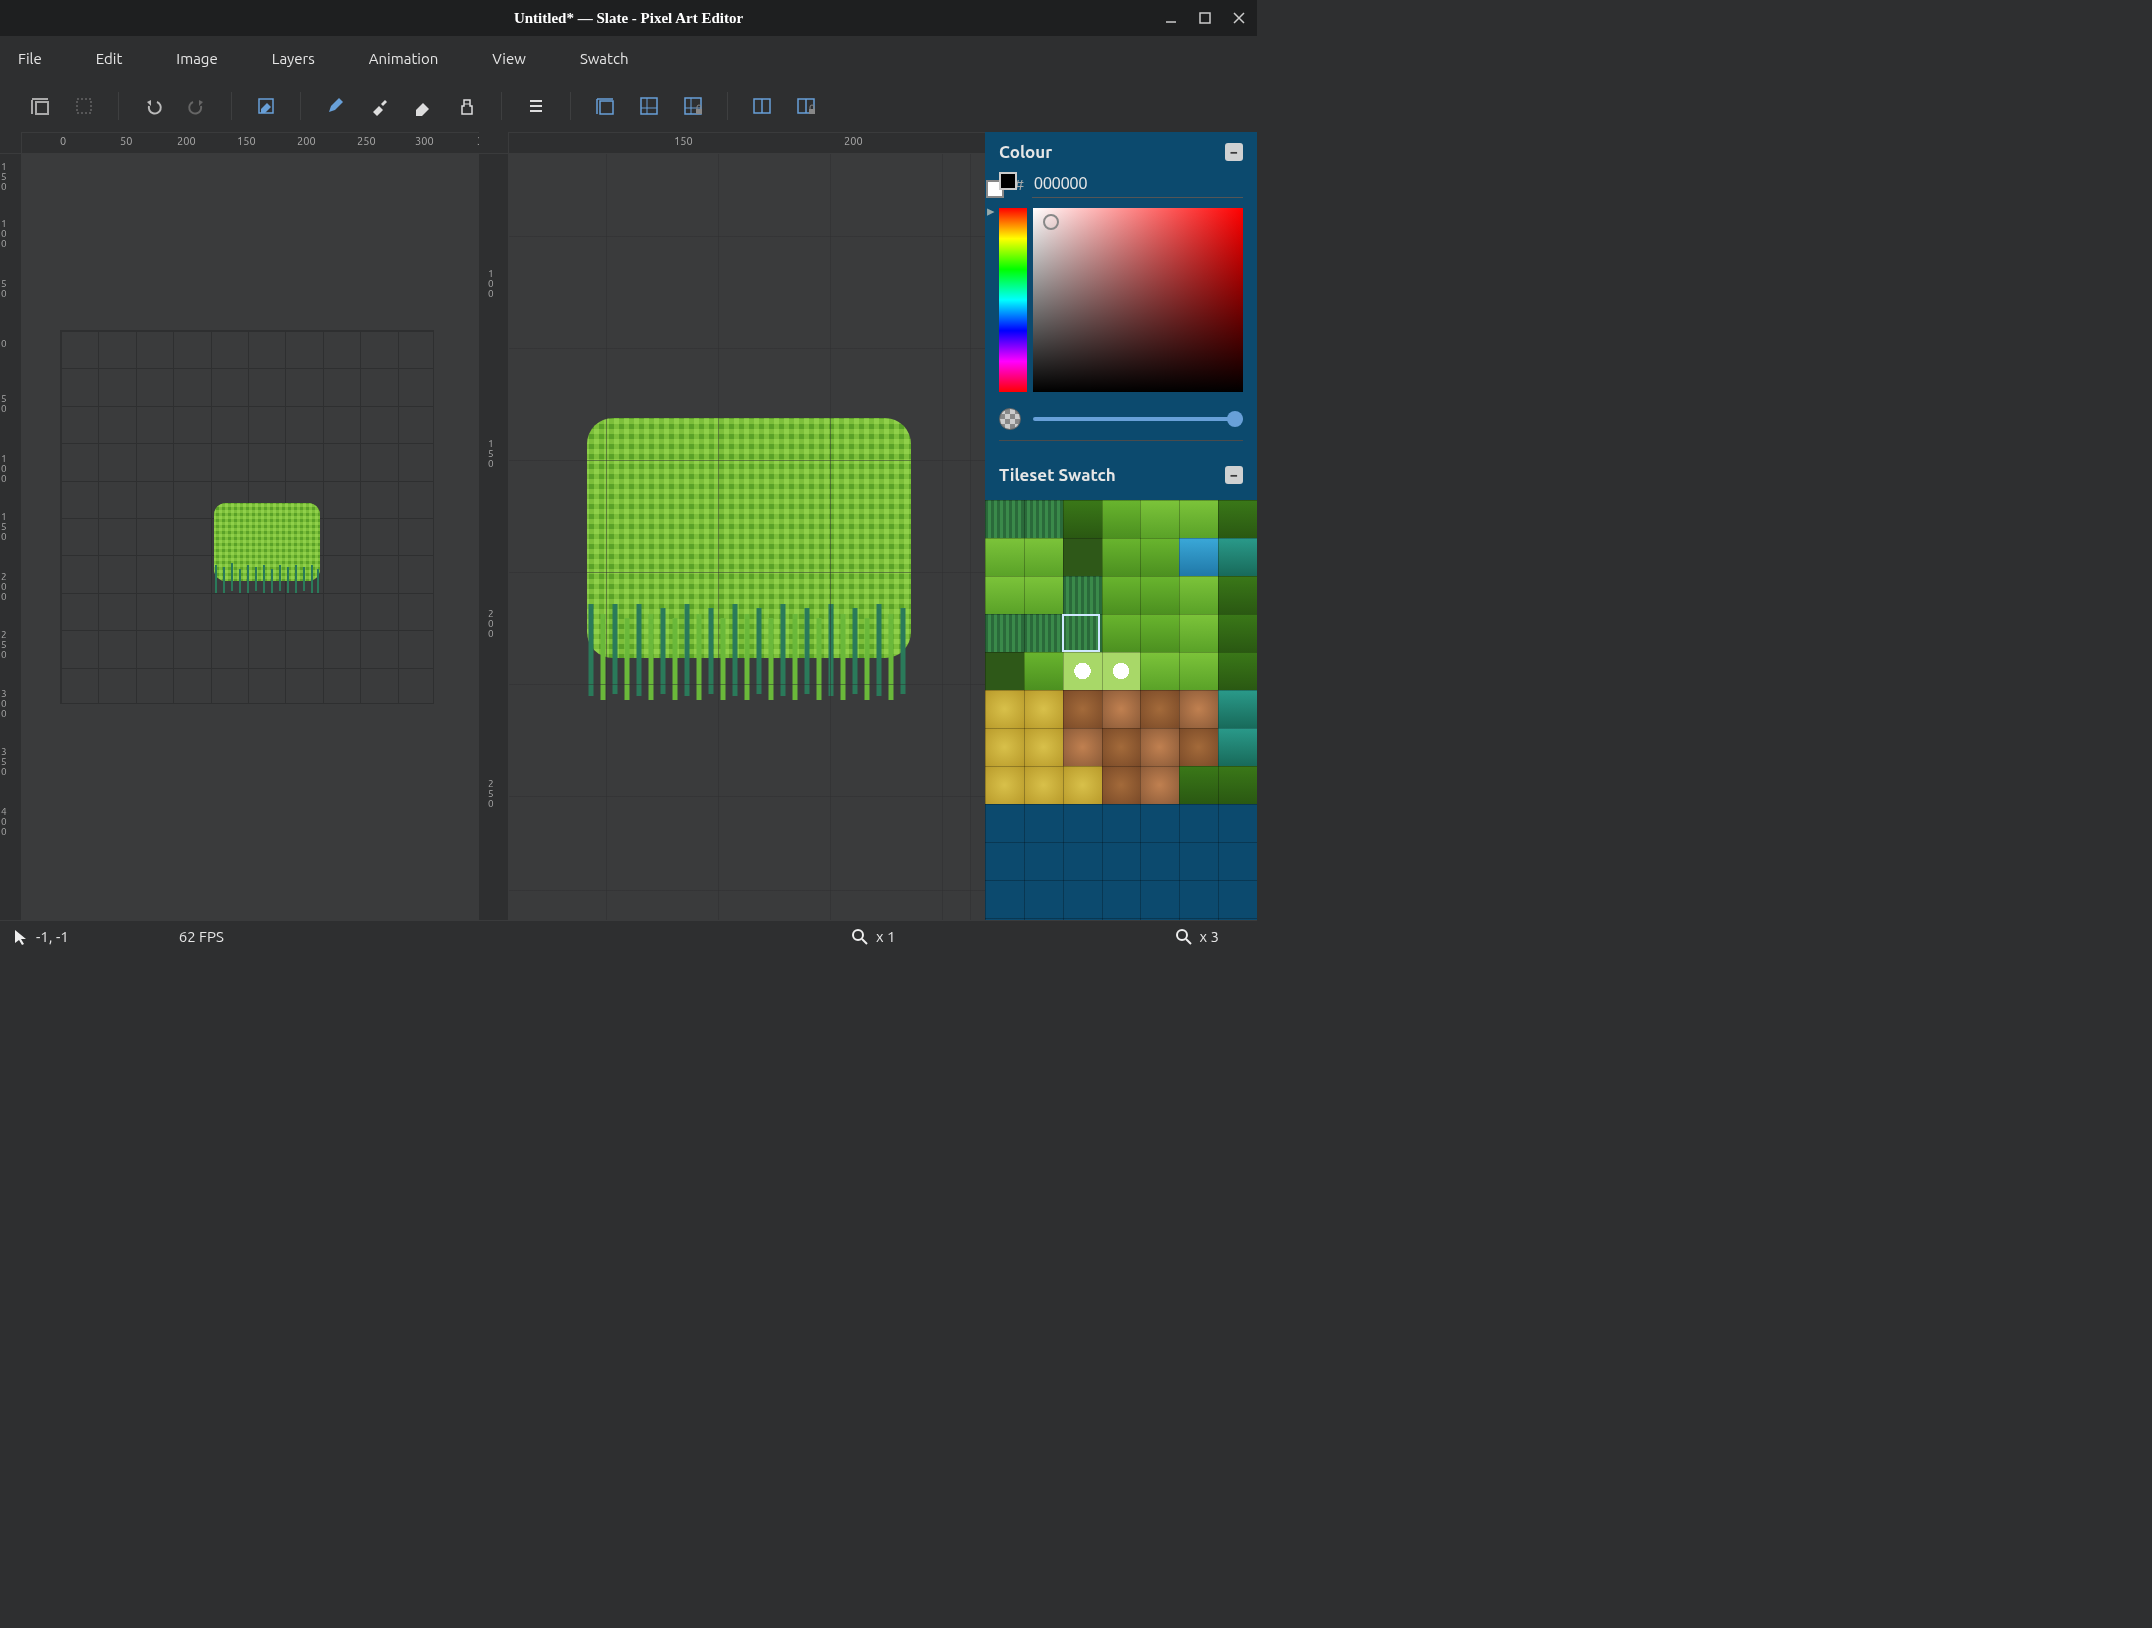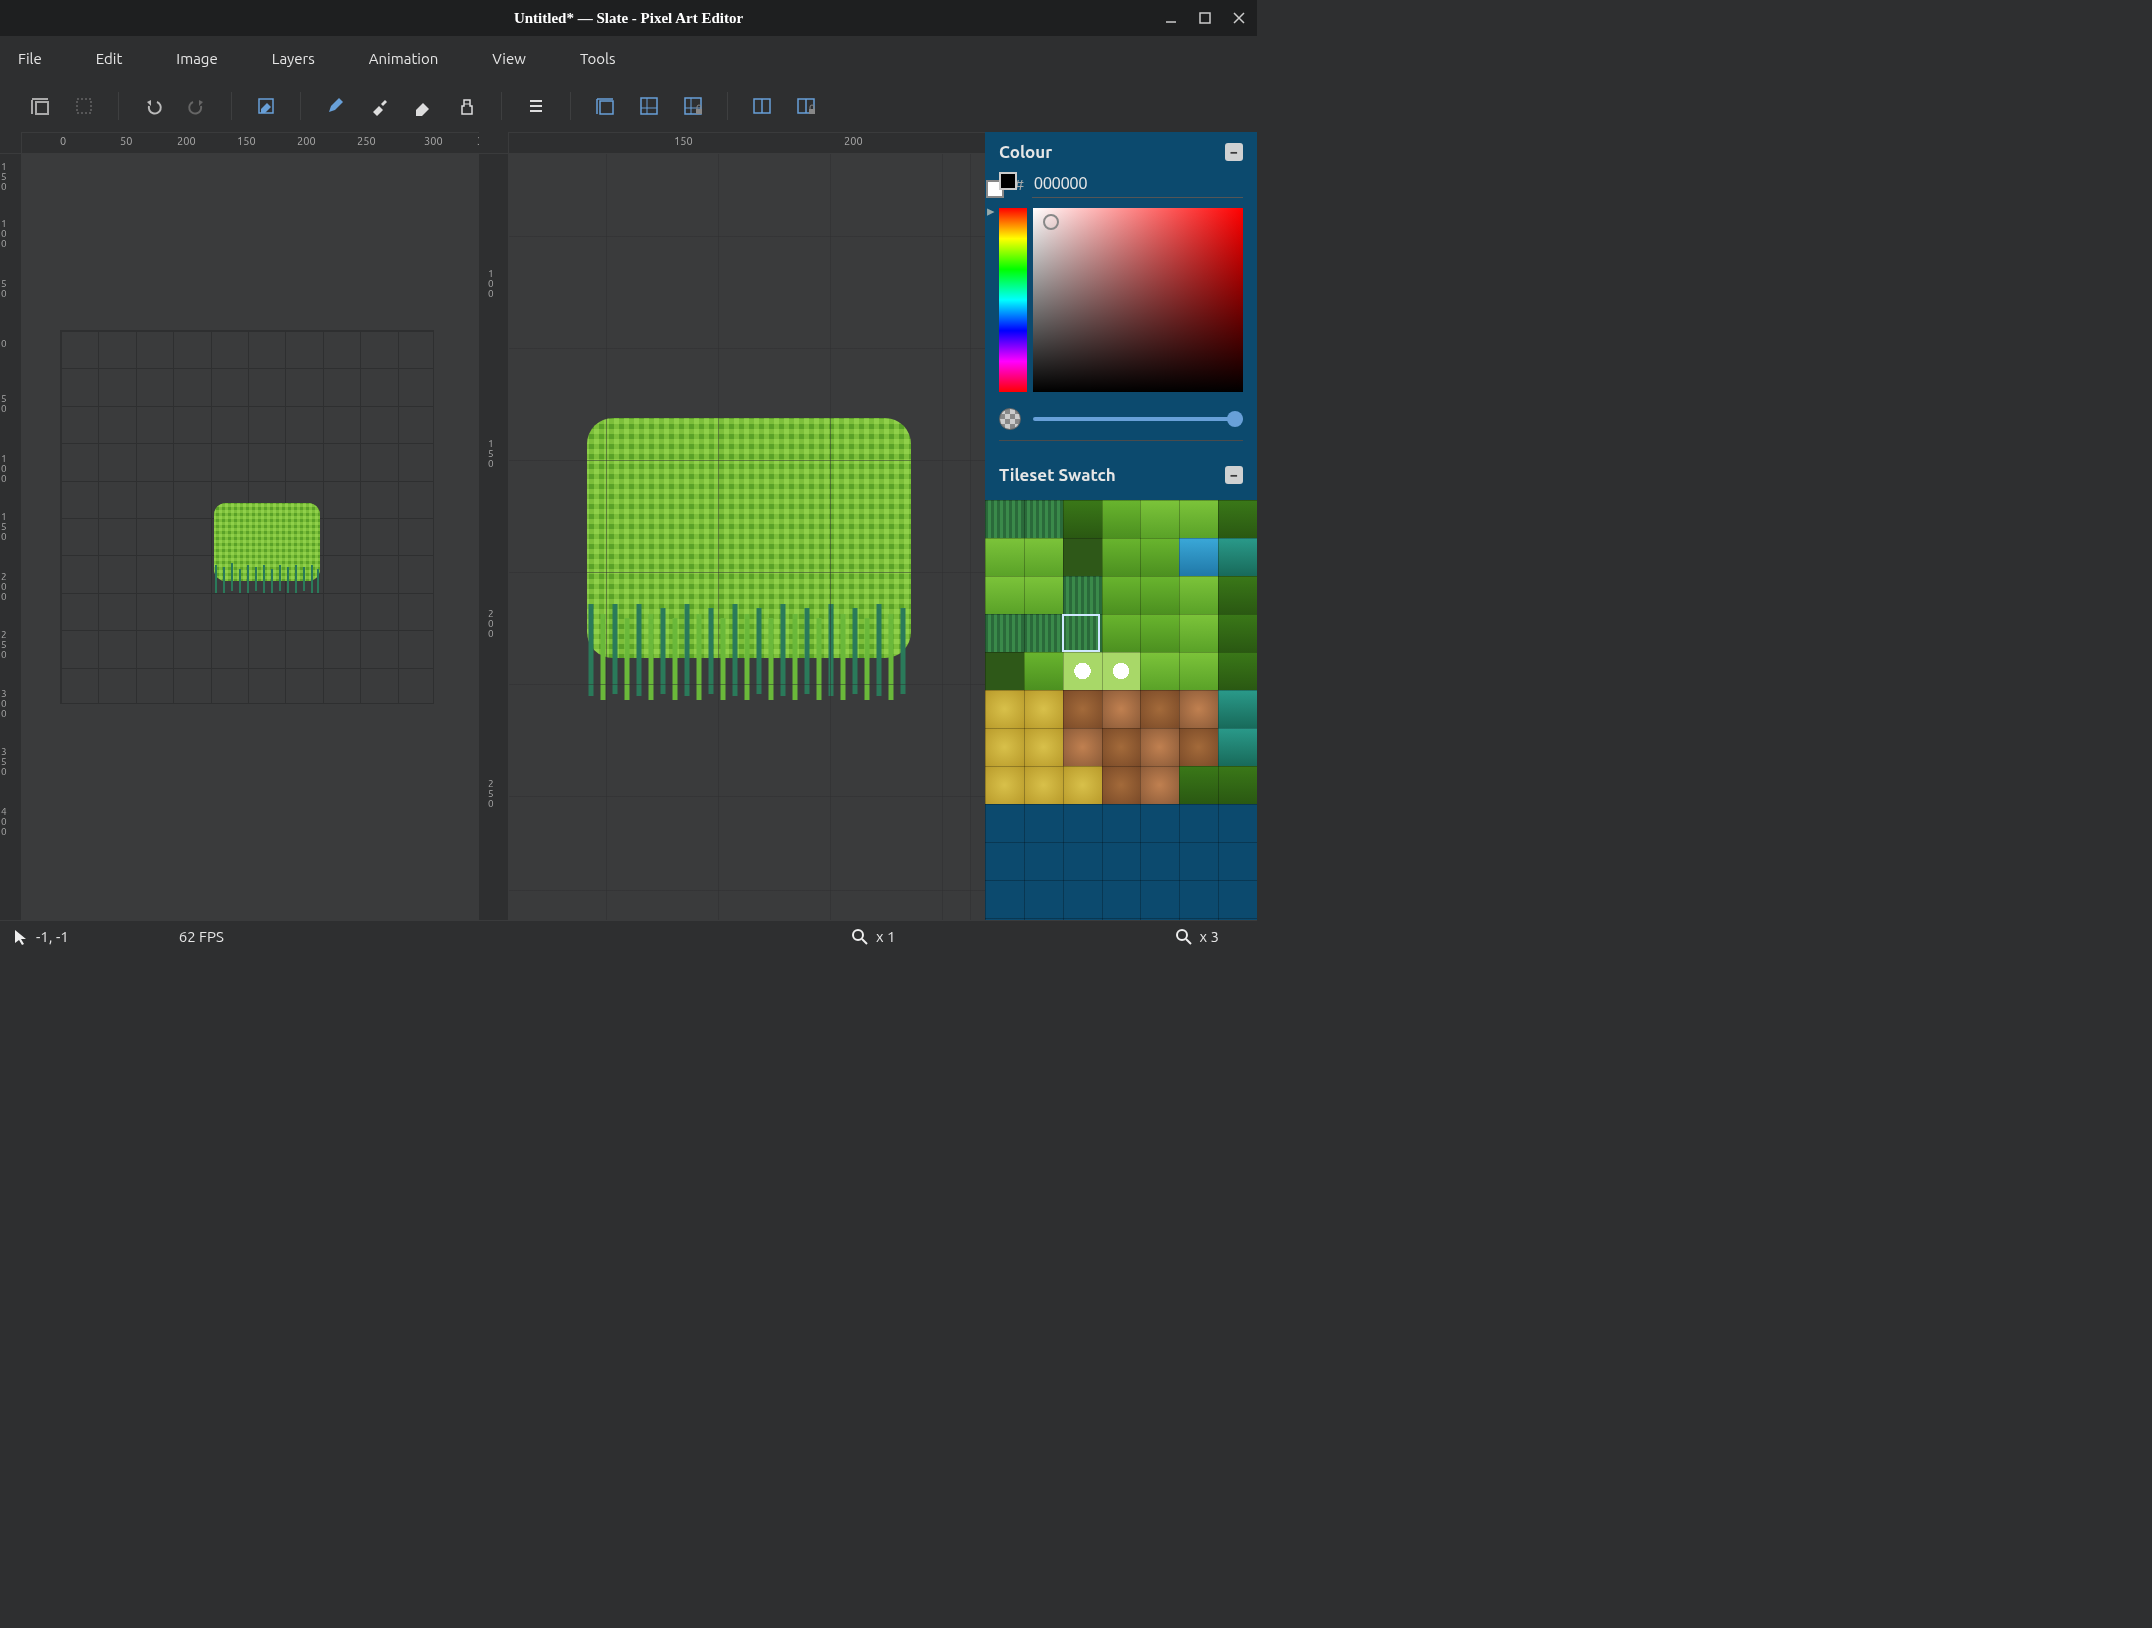--- a/index.html
+++ b/index.html
@@ -256,21 +256,21 @@
   </div>
 </div>
 
 <div class="menubar">
   <div class="menu-item">File</div>
   <div class="menu-item">Edit</div>
   <div class="menu-item">Image</div>
   <div class="menu-item">Layers</div>
   <div class="menu-item">Animation</div>
   <div class="menu-item">View</div>
-  <div class="menu-item">Tools</div>
+  <div class="menu-item">Swatch</div>
 </div>
 
 <div class="toolbar">
   <div class="tool">
     <svg width="20" height="20" class="ico-grey">
         <rect x="6" y="6" width="12" height="12" fill="none" stroke="#bbb" stroke-width="2"></rect>
         <line x1="2" y1="4" x2="2" y2="18" stroke="#bbb" stroke-width="2"></line>
         <line x1="2" y1="3" x2="18" y2="3" stroke="#bbb" stroke-width="2"></line>
       </svg>
   </div>
@@ -375,21 +375,21 @@
 
     <div style="display:flex;">
       <div style="width:22px;height:22px;background:#2e2f30;border-bottom:1px solid #3a3b3c;border-right:1px solid #3a3b3c;"></div>
       <div class="hruler" style="width:457px">
         <span class="tick" style="left:38px">0</span>
         <span class="tick" style="left:98px">50</span>
         <span class="tick" style="left:155px">200</span>
         <span class="tick" style="left:215px">150</span>
         <span class="tick" style="left:275px">200</span>
         <span class="tick" style="left:335px">250</span>
-        <span class="tick" style="left:402px">300</span>
+        <span class="tick" style="left:393px">300</span>
         <span class="tick" style="left:455px">350</span>
       </div>
       <div style="width:8px;height:22px;background:#2e2f30;border-bottom:1px solid #3a3b3c;"></div>
       <div style="width:22px;height:22px;background:#2e2f30;border-bottom:1px solid #3a3b3c;border-right:1px solid #3a3b3c;"></div>
       <div class="hruler" style="flex:1">
         <span class="tick" style="left:165px">150</span>
         <span class="tick" style="left:335px">200</span>
       </div>
     </div>
     <div class="canvas-row">

